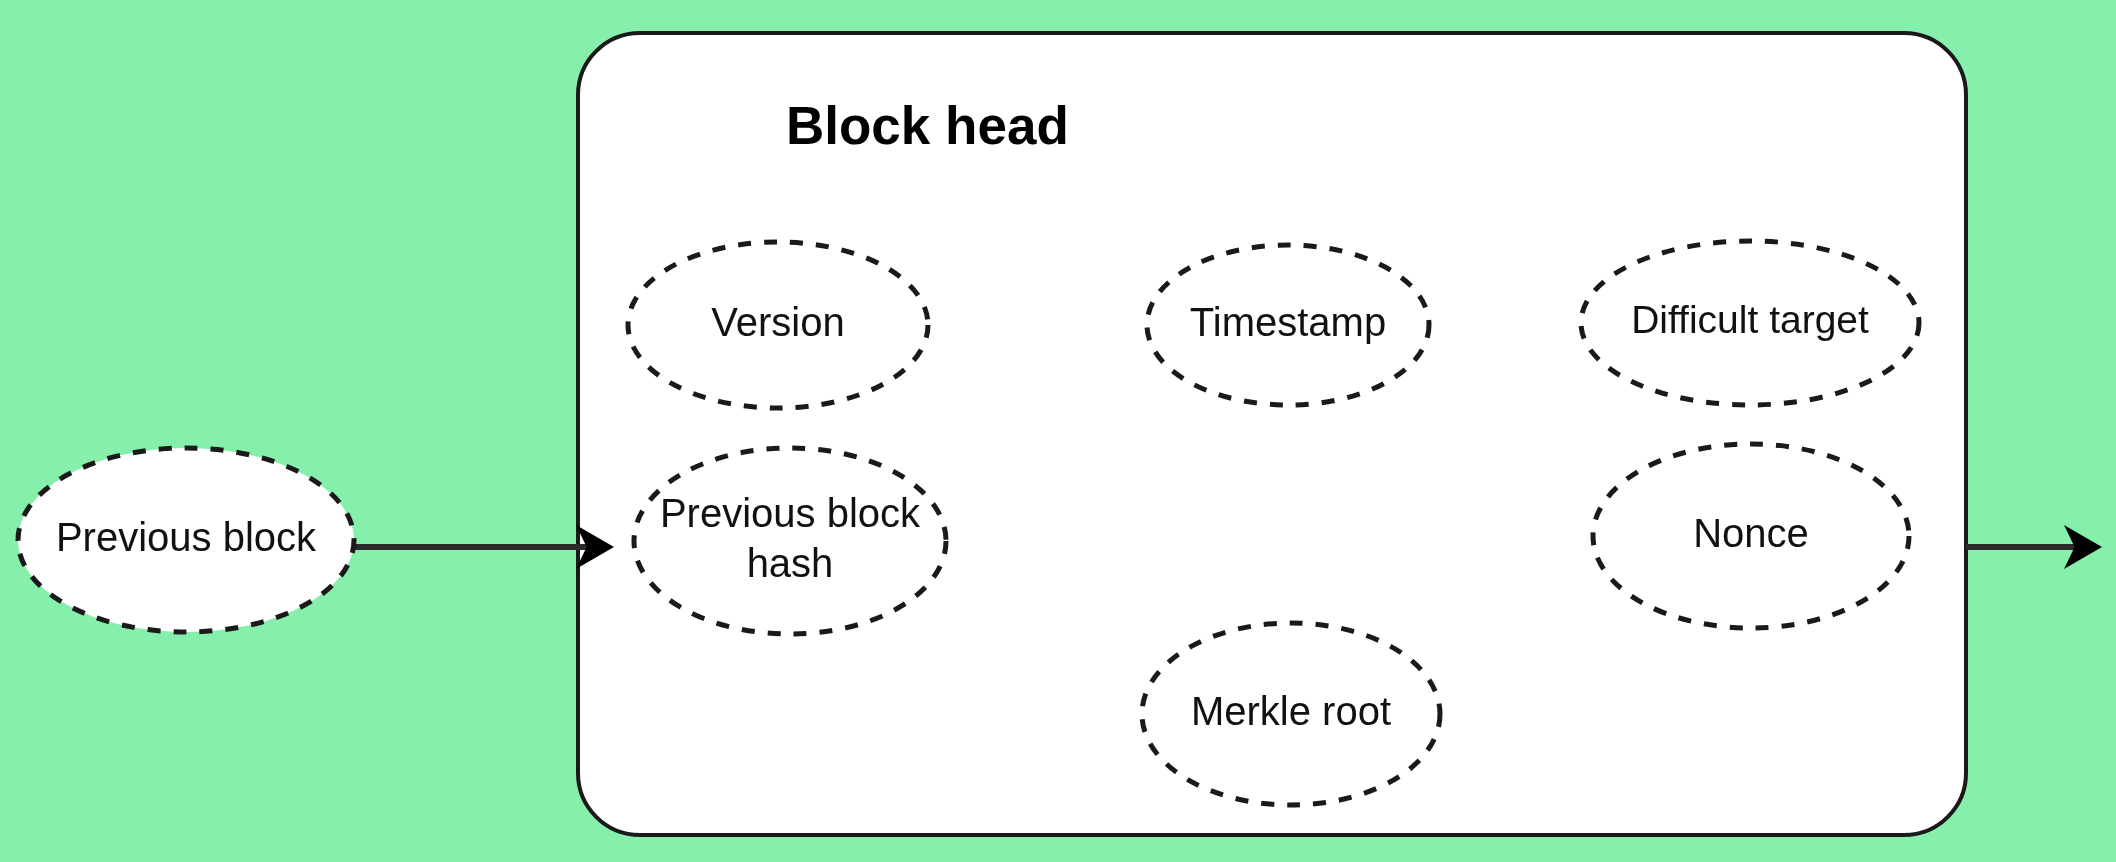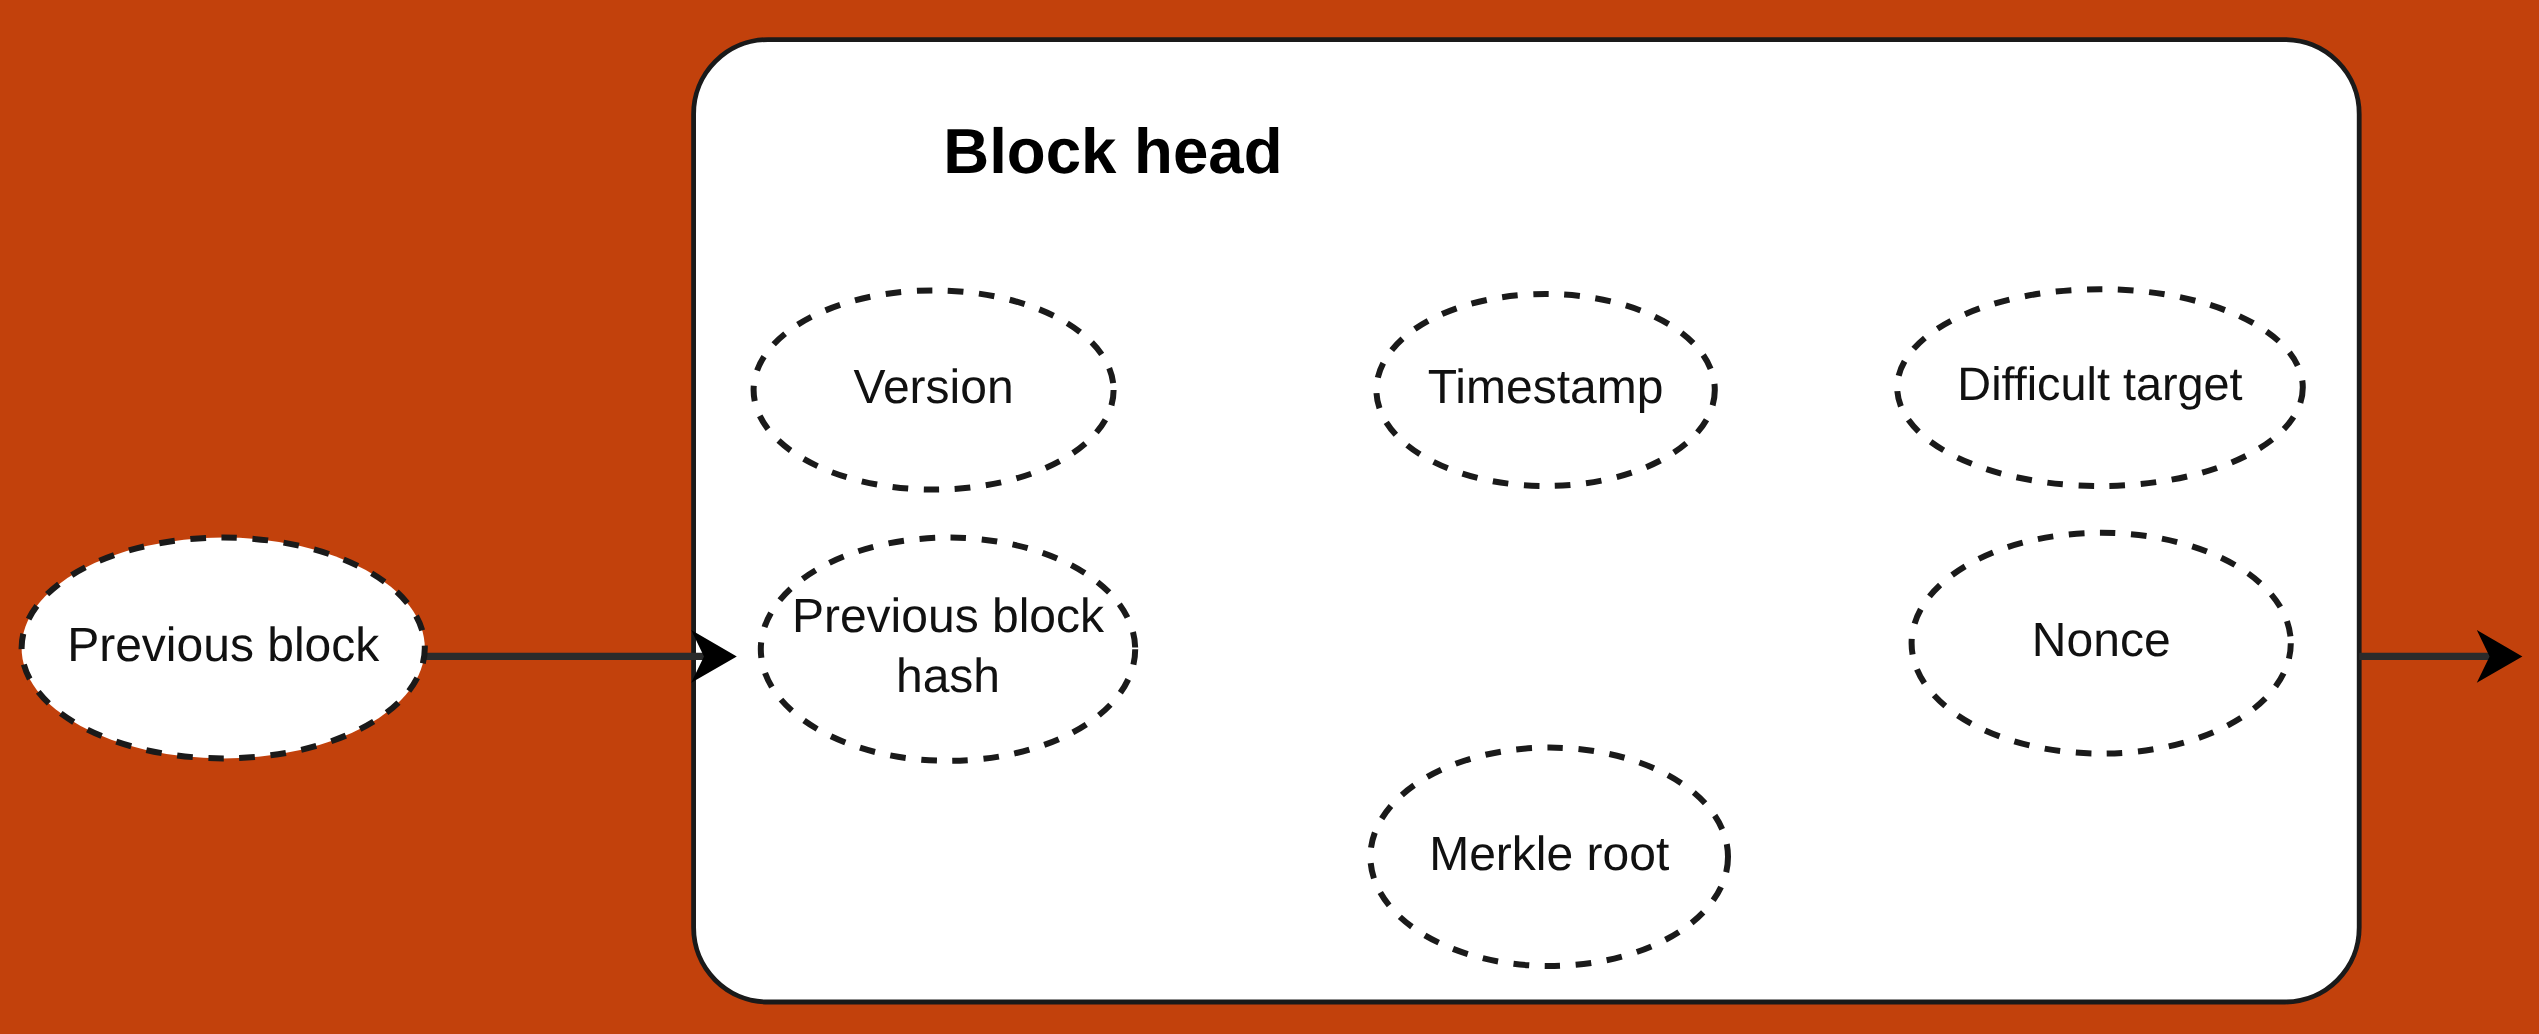--- a/index.html
+++ b/index.html
@@ -9,21 +9,21 @@
     background: #ffffff;
   }
   body {
     font-family: "Liberation Sans", sans-serif;
     -webkit-font-smoothing: antialiased;
   }
   #canvas {
     position: relative;
     width: 2116px;
     height: 862px;
-    background: #c2410c;
+    background: #86efac;
     overflow: hidden;
   }
   #diagram-svg {
     position: absolute;
     top: 0;
     left: 0;
     width: 2116px;
     height: 862px;
     display: block;
   }

